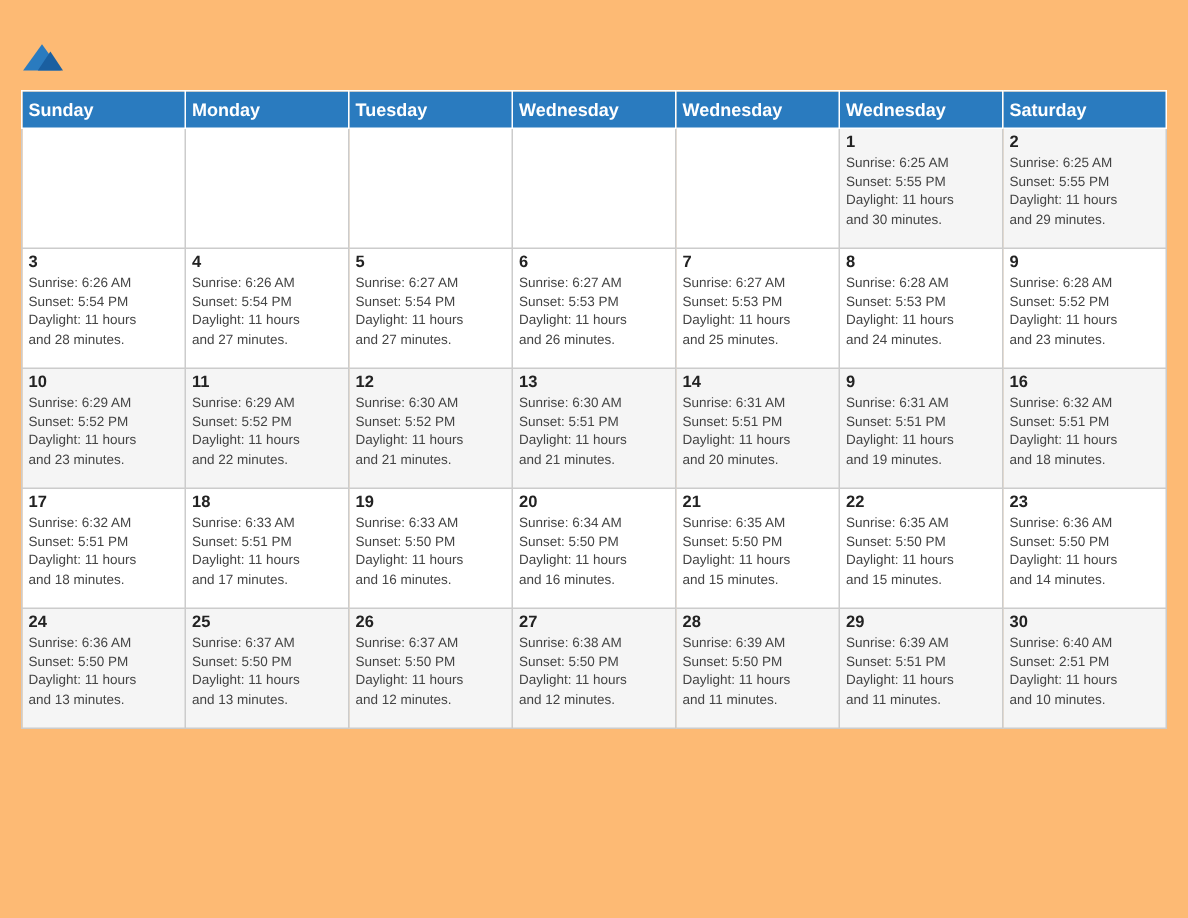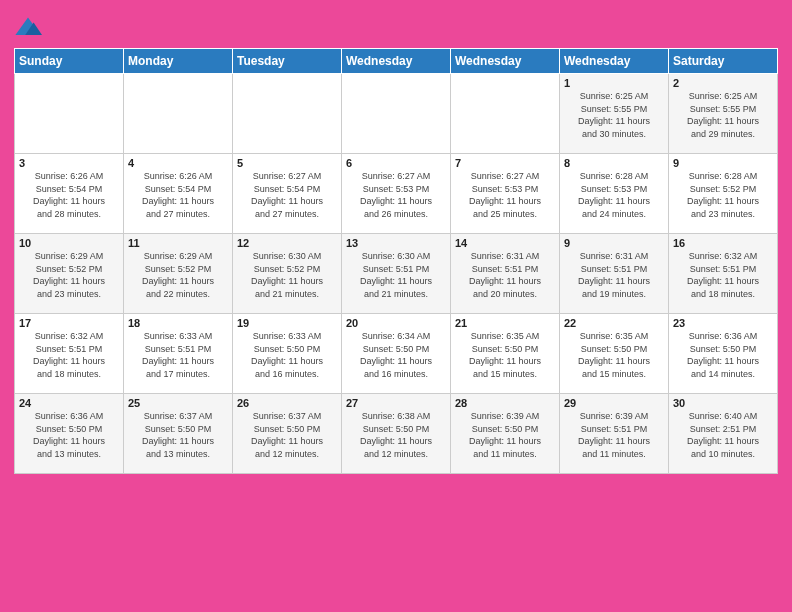--- a/index.html
+++ b/index.html
@@ -6,22 +6,22 @@
     body {
       font-family: Arial, sans-serif;
       background: #fff;
       width: 792px;
       min-height: 612px;
       overflow: hidden;
     }
     .page {
       width: 792px;
       min-height: 612px;
-      background: #ec4899;
-      padding: 10px 14px 10px 14px;
+      background: #fdba74;
+      padding: 22px 14px 10px 14px;
     }
     .header {
       display: flex;
       align-items: flex-start;
       justify-content: space-between;
       margin-bottom: 6px;
     }
     .logo {
       display: flex;
       align-items: center;
@@ -86,21 +86,20 @@
       font-size: 11px;
       font-weight: bold;
       color: #222;
       display: block;
       margin-bottom: 1px;
     }
     .day-info {
       font-size: 9px;
       color: #444;
       line-height: 1.4;
-      text-align: center;
     }
     .empty-cell {
       background: #fff !important;
     }
   </style>
 </head>
 <body>
 
 <div class="page">
   <div class="header">

